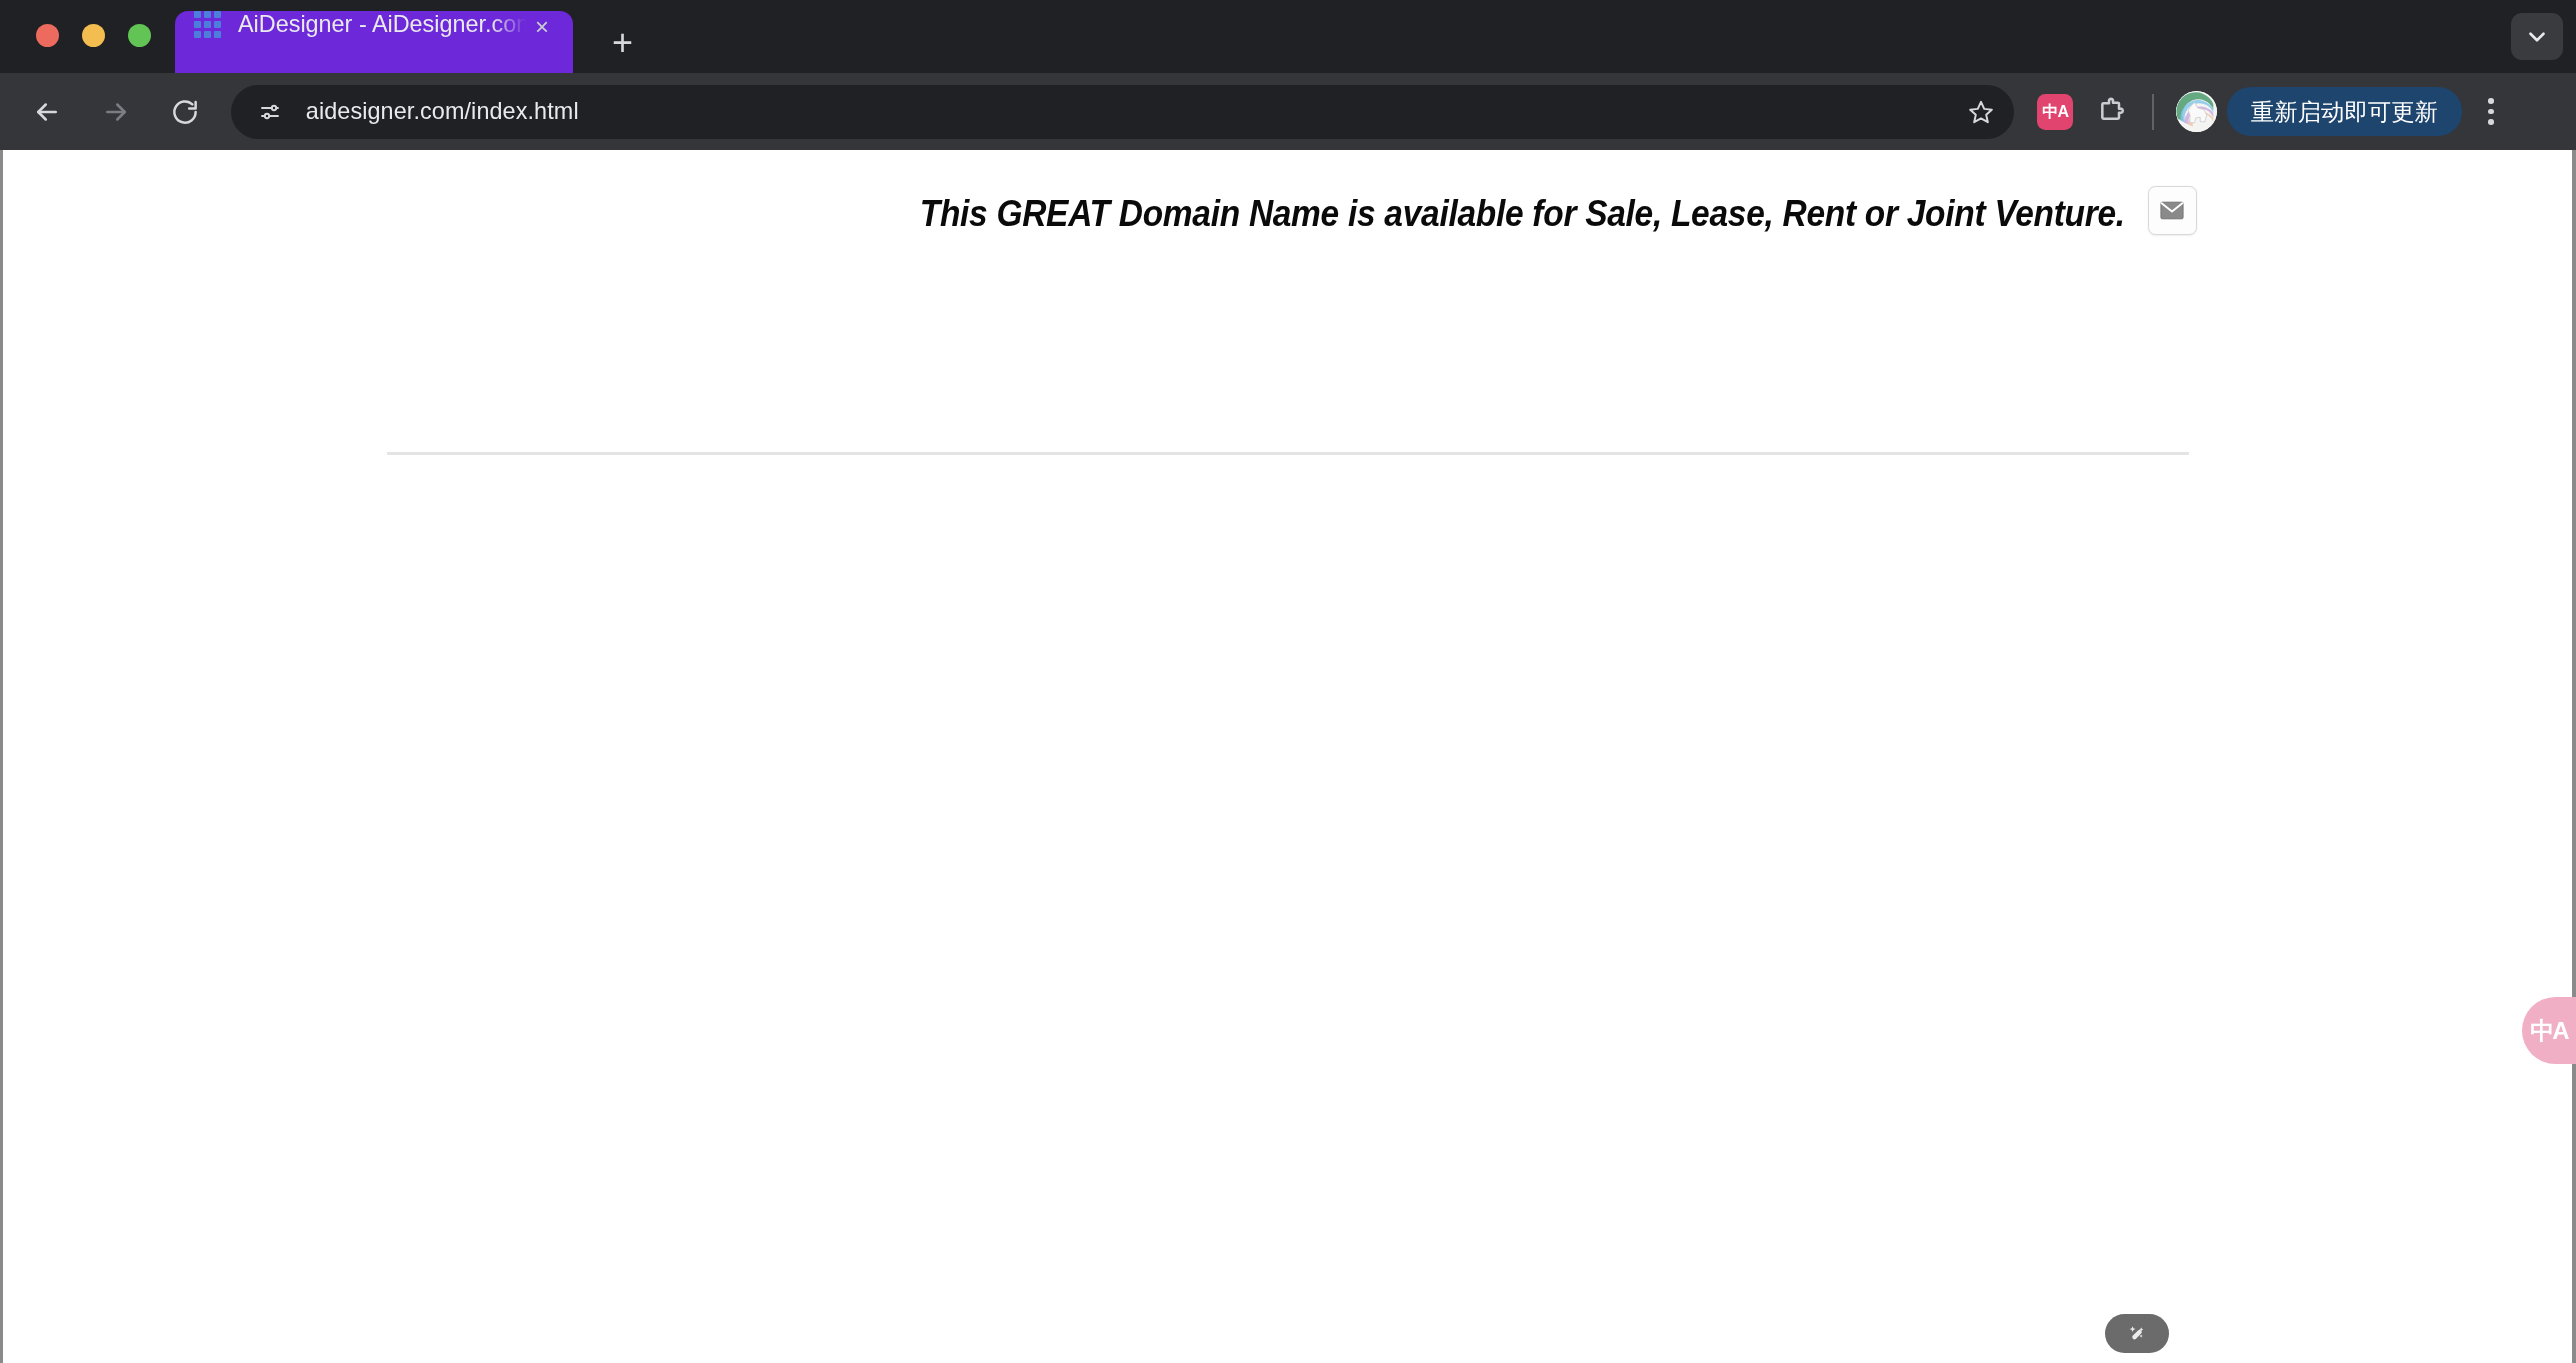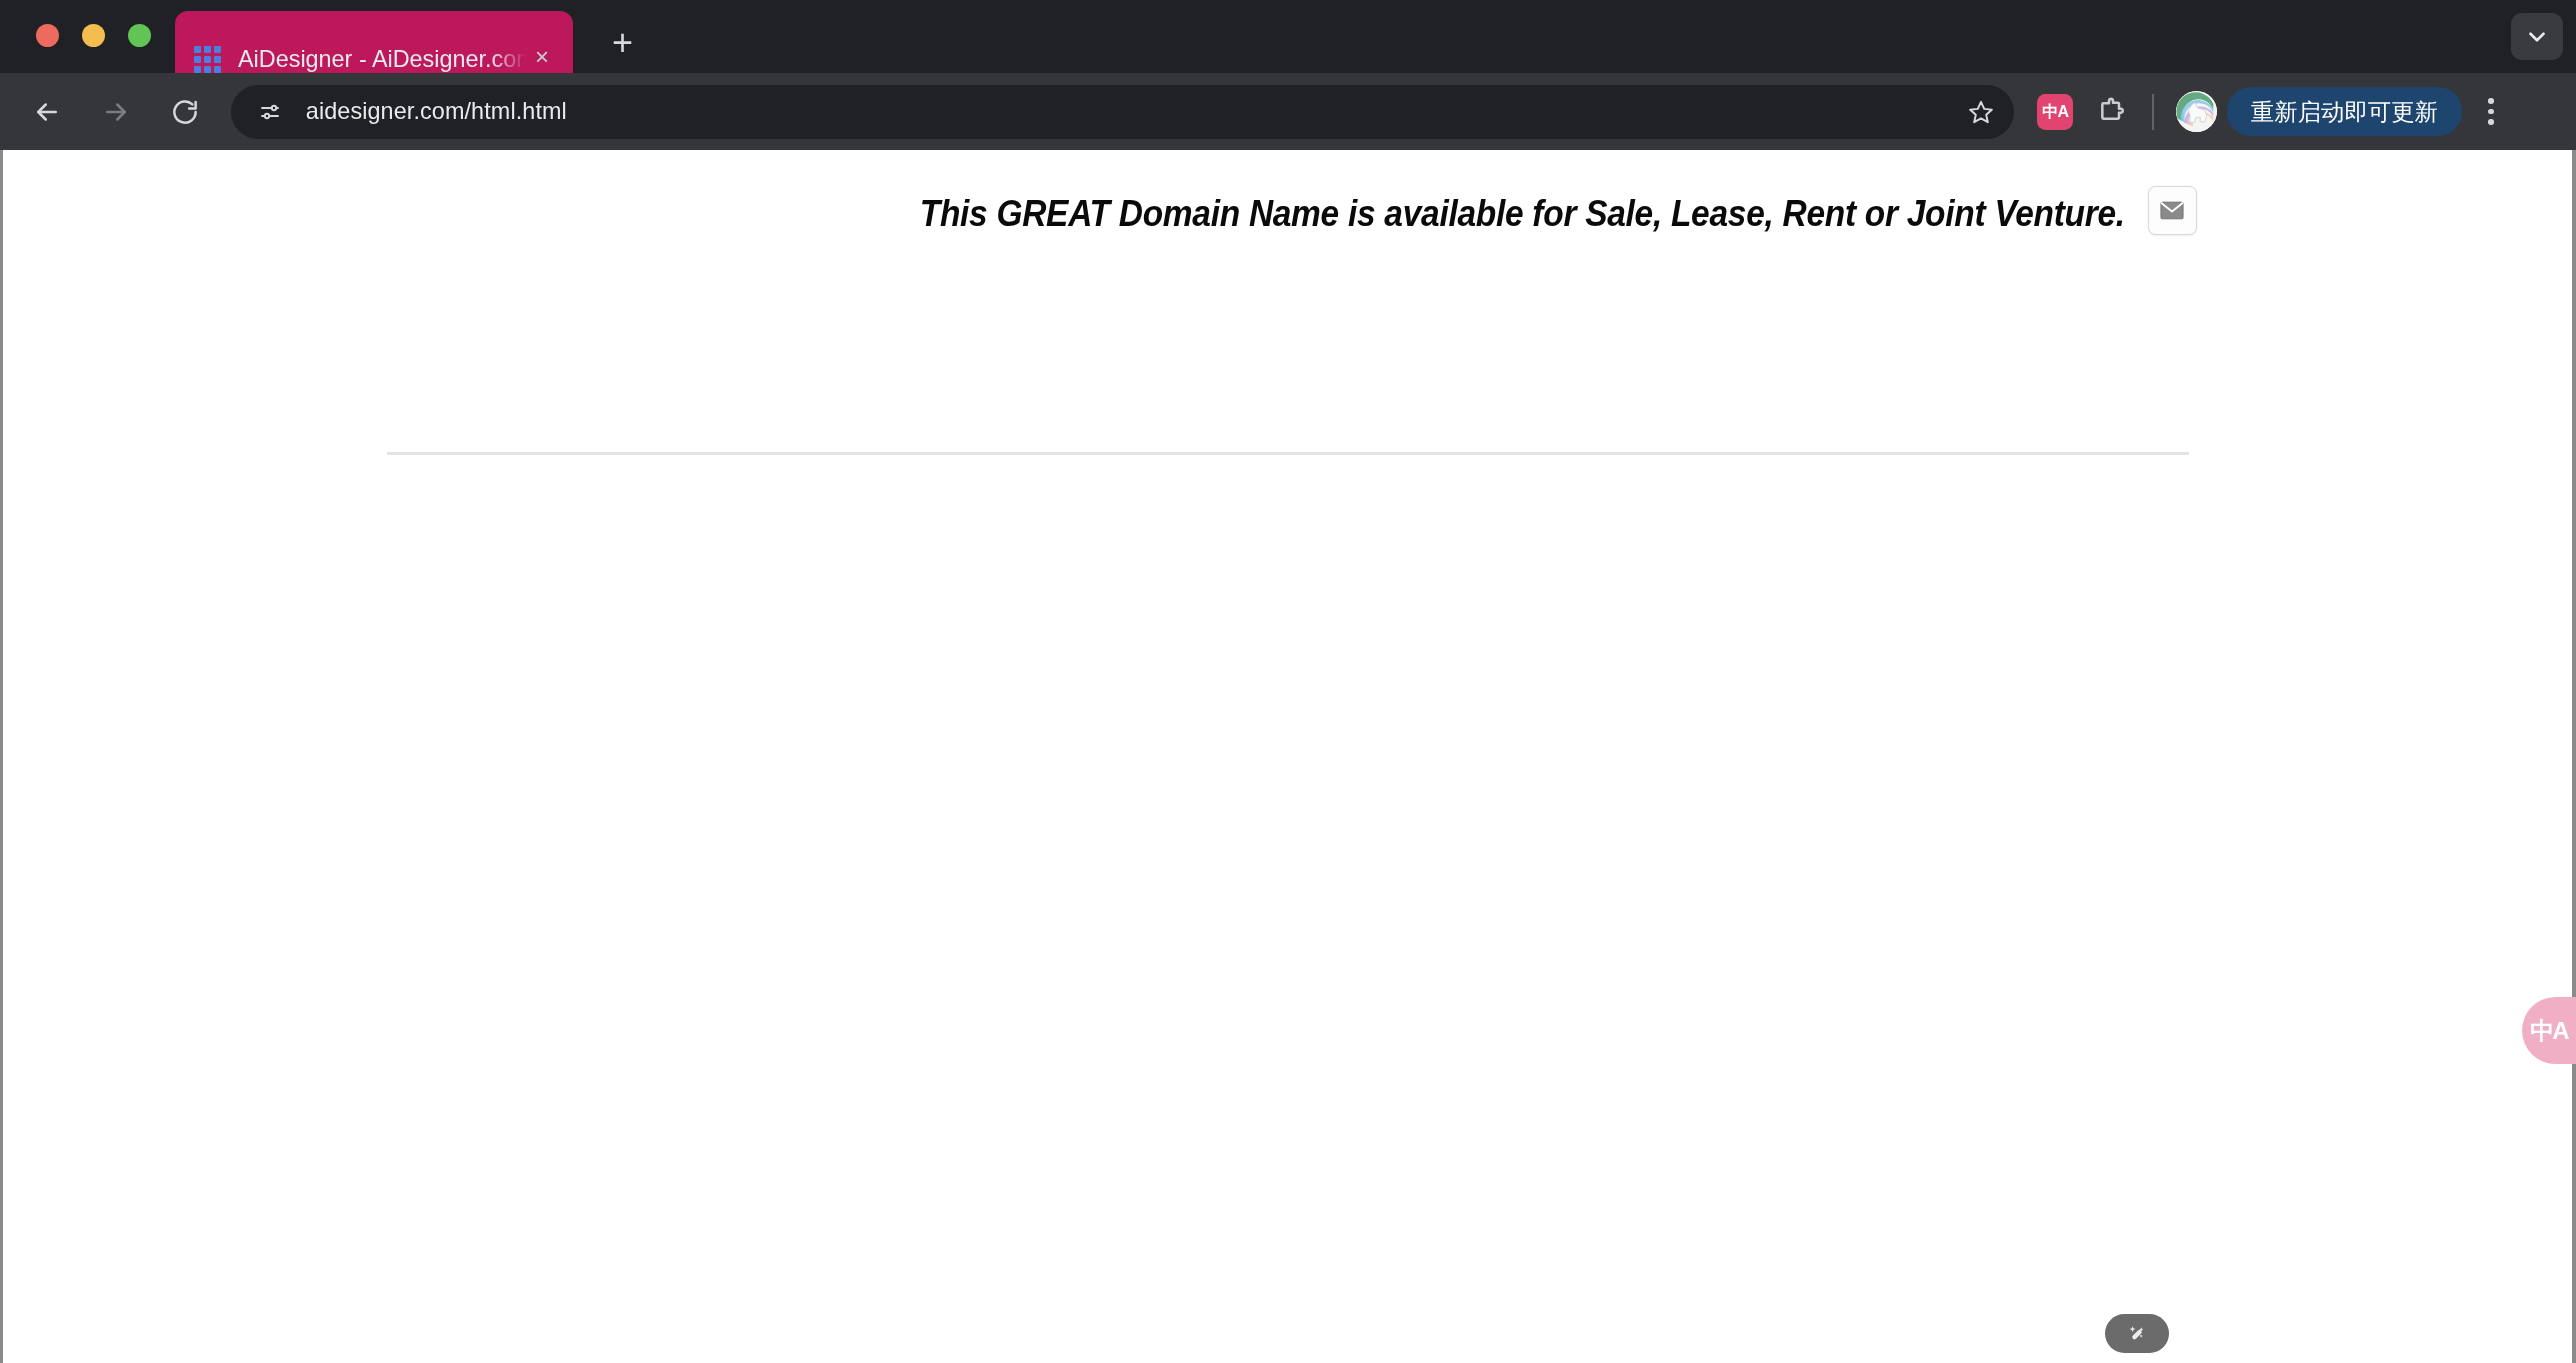--- a/index.html
+++ b/index.html
@@ -34,24 +34,24 @@
   }
   .light { width: 23.4px; height: 23.4px; border-radius: 50%; }
   .light.red    { background: #ED6A5E; }
   .light.yellow { background: #F4BD4F; }
   .light.green  { background: #61C454; }
 
   .tab {
     position: absolute;
     left: 175px; top: 11.2px;
     width: 398px; height: 62px;
-    background: #be185d;
+    background: #6d28d9;
     border-radius: 13px 13px 0 0;
     display: flex;
-    align-items: flex-end;
+    align-items: flex-start;
     padding: 0 15px 0 19px;
   }
   .tab-favicon {
     width: 27px; height: 27px;
     display: grid;
     grid-template-columns: repeat(3, 1fr);
     grid-template-rows: repeat(3, 1fr);
     gap: 2.8px;
     flex: 0 0 auto;
   }
@@ -377,21 +377,21 @@
       <span class="site-icon">
         <svg width="24" height="24" viewBox="0 0 24 24" fill="none" stroke="#D6D8DB" stroke-width="1.9" stroke-linecap="round">
           <line x1="4" y1="8" x2="14" y2="8"></line>
           <line x1="18" y1="8" x2="20" y2="8"></line>
           <circle cx="16" cy="8" r="2.2"></circle>
           <line x1="4" y1="16" x2="7" y2="16"></line>
           <line x1="11" y1="16" x2="20" y2="16"></line>
           <circle cx="9" cy="16" r="2.2"></circle>
         </svg>
       </span>
-      <span class="omnibox-url" title="aidesigner.com/index.html">aidesigner.com/html.html</span>
+      <span class="omnibox-url" title="aidesigner.com/index.html">aidesigner.com/index.html</span>
       <span class="star-btn">
         <svg width="26" height="26" viewBox="0 0 24 24" fill="none" stroke="#D6D8DB" stroke-width="1.8" stroke-linejoin="round">
           <polygon points="12 2.6 15 9.1 22 9.9 16.8 14.6 18.3 21.4 12 17.9 5.7 21.4 7.2 14.6 2 9.9 9 9.1"></polygon>
         </svg>
       </span>
     </div>
 
     <div class="tb-right">
 
       <div class="tb-icon">

